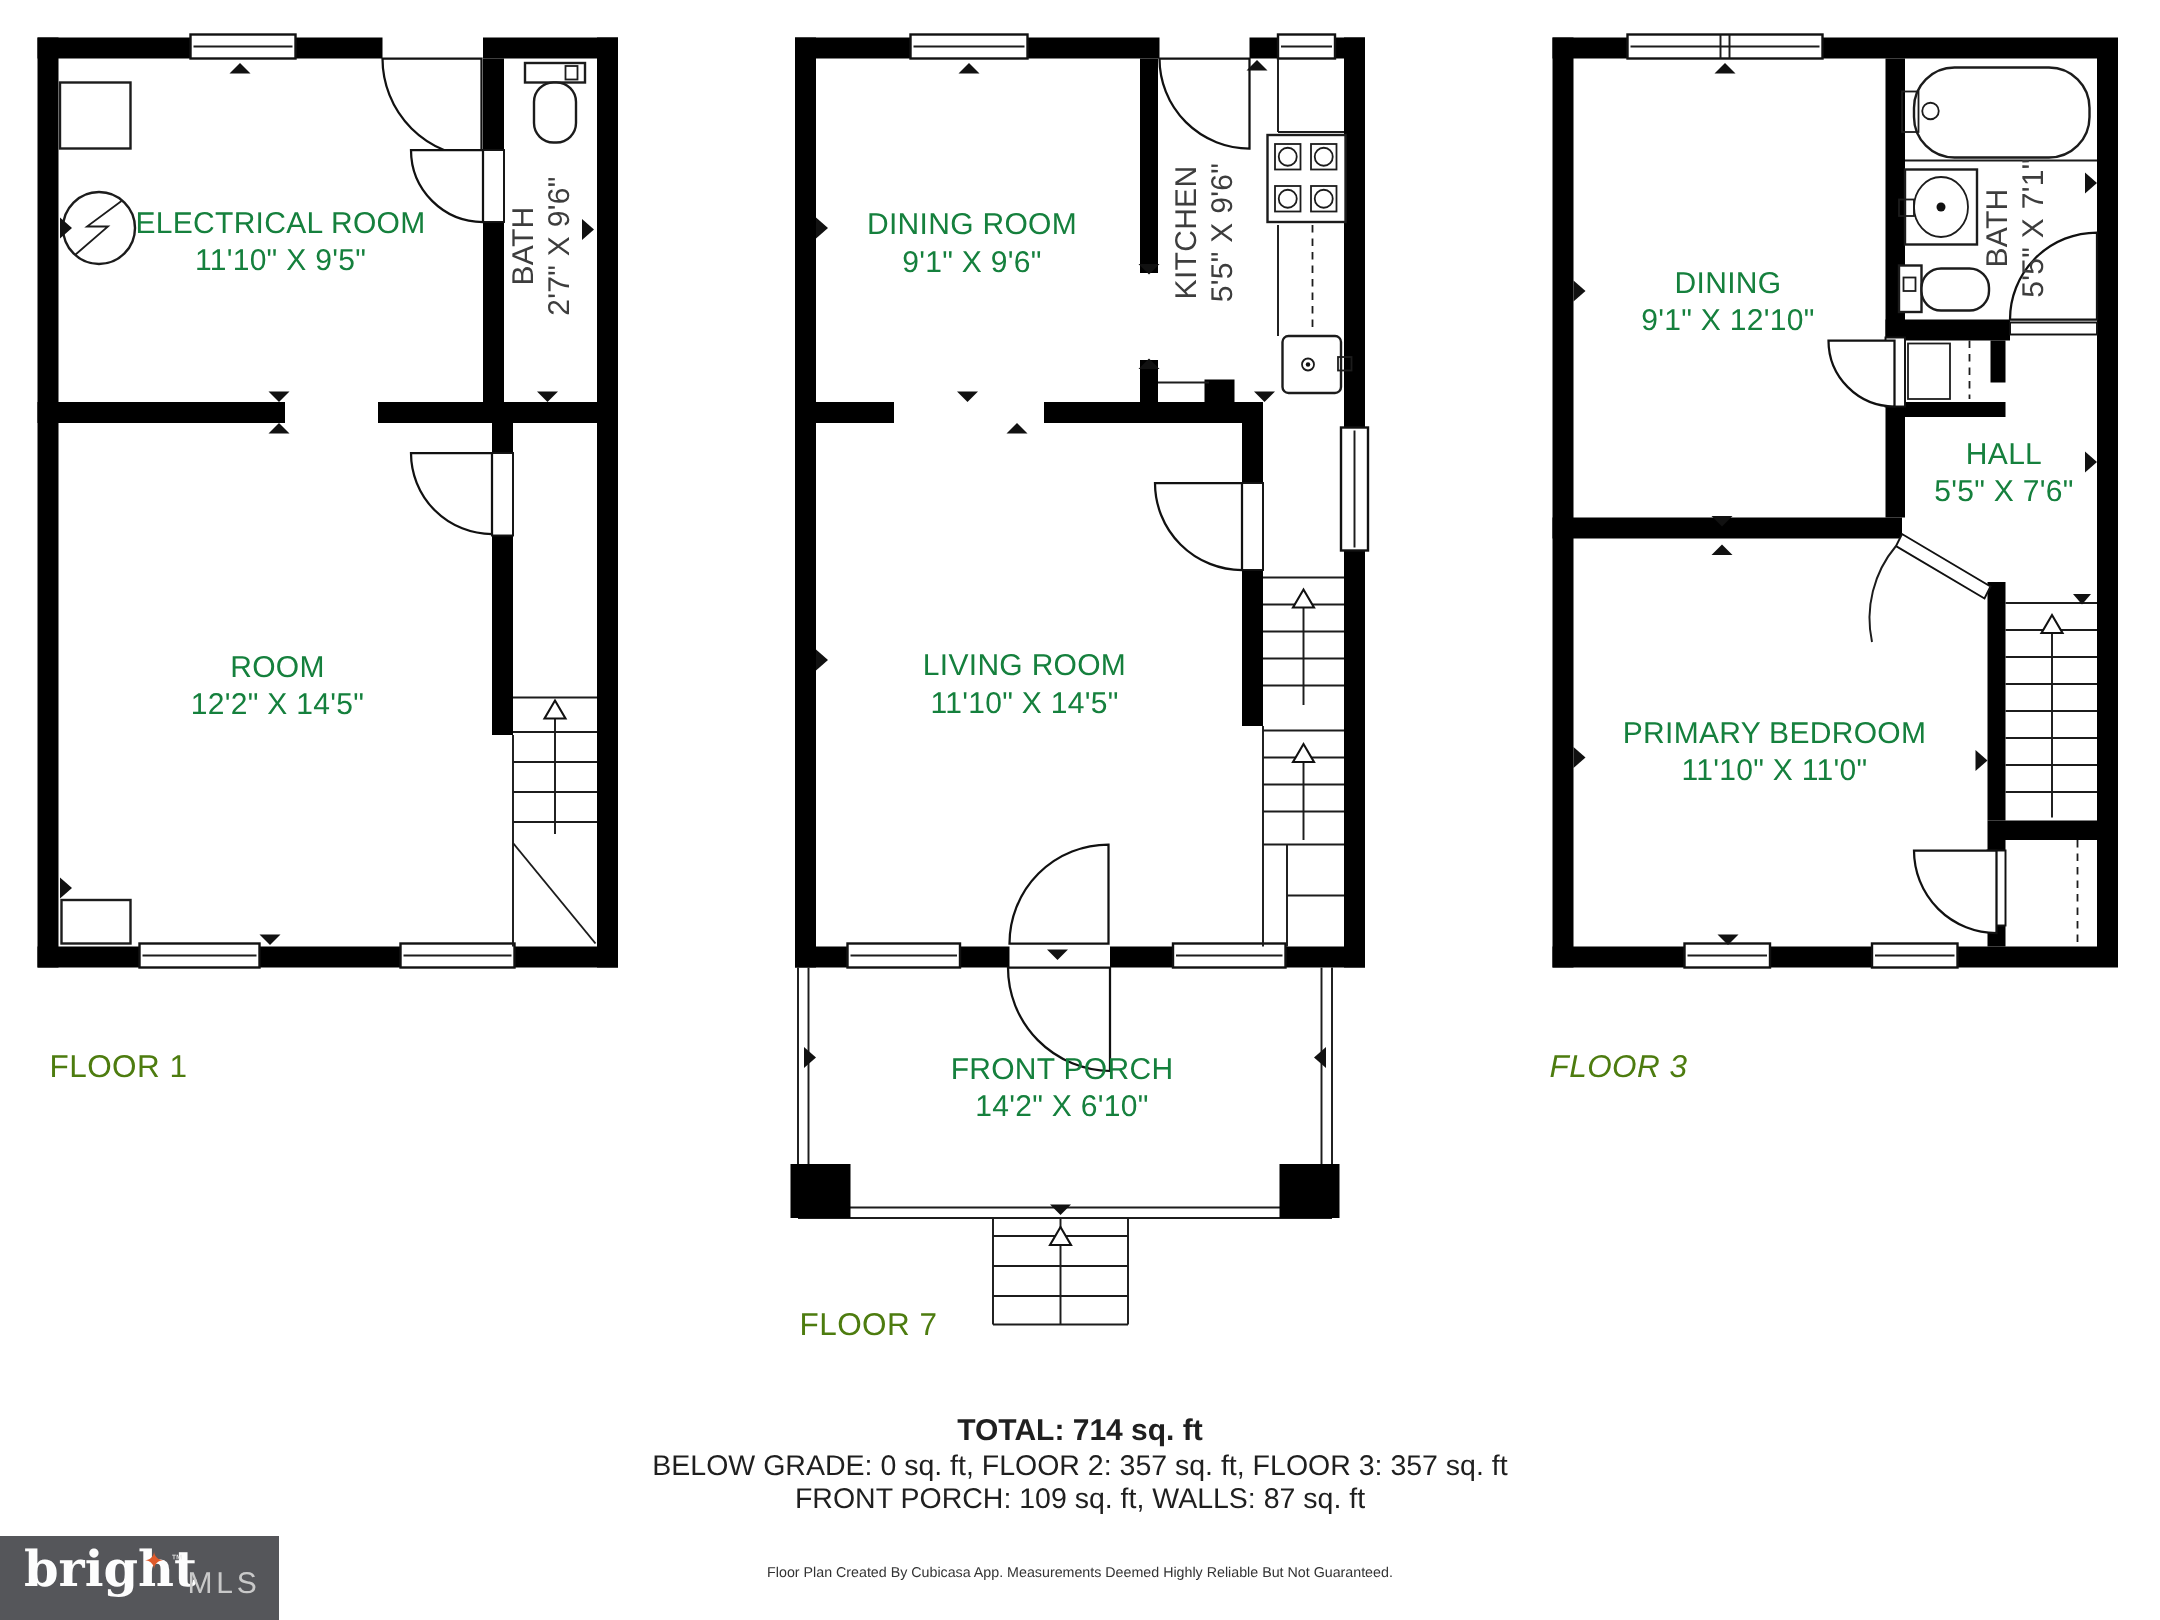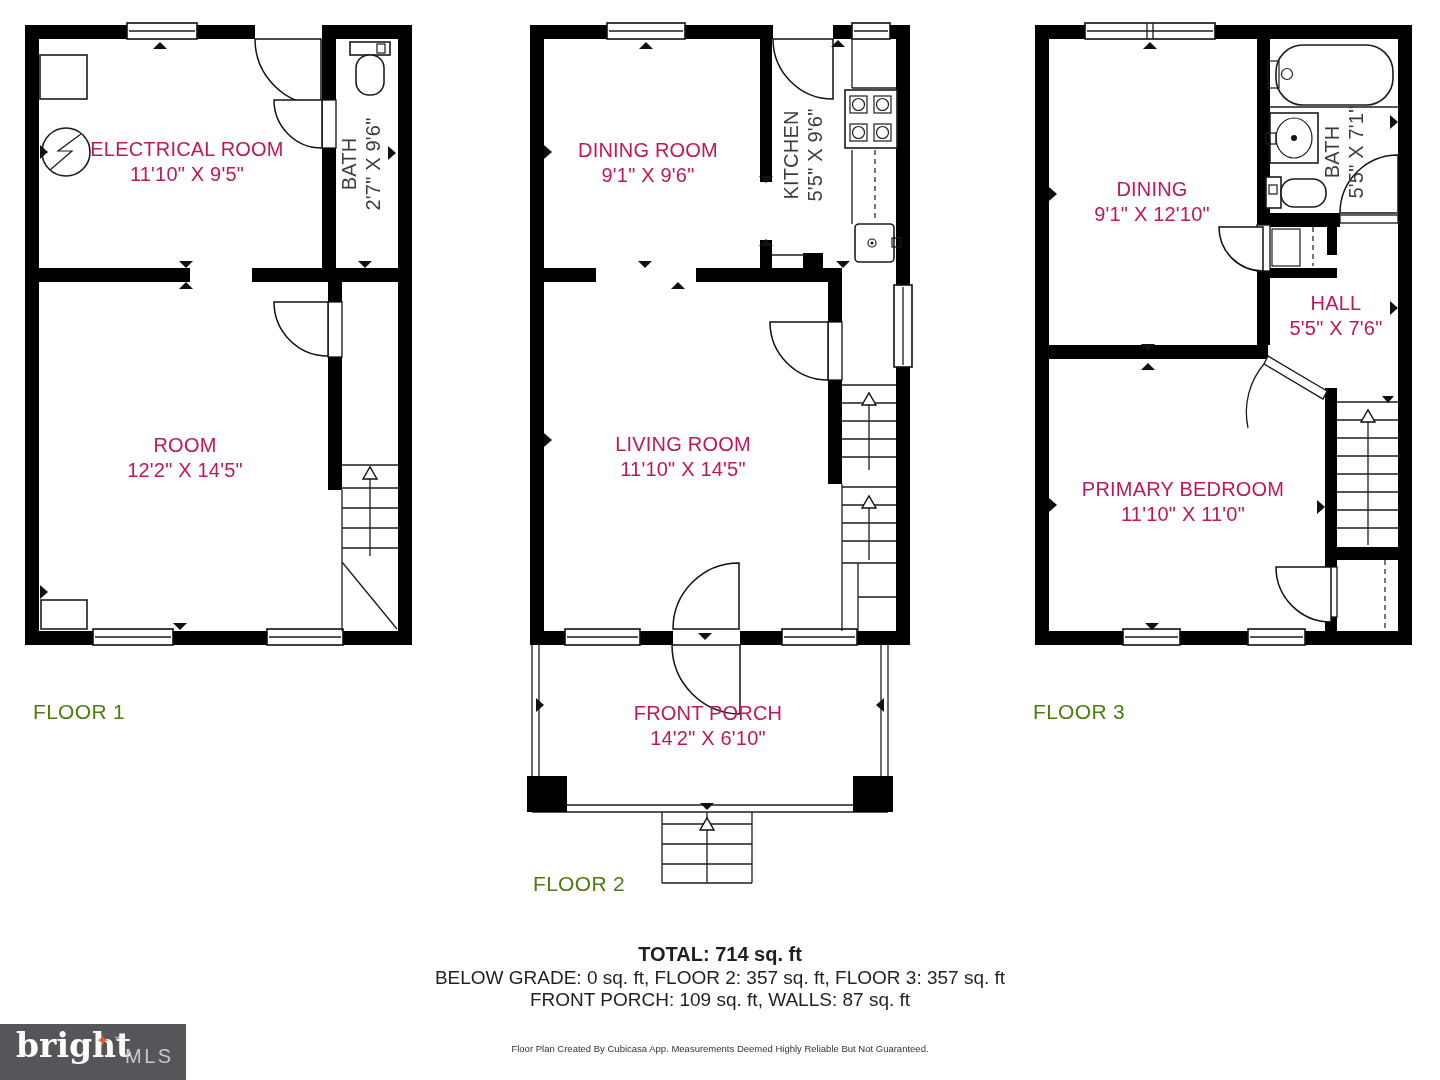--- a/index.html
+++ b/index.html
@@ -12,21 +12,21 @@
   .thin { stroke:#1c1c1c; stroke-width:1.3; fill:none; }
   .pie  { fill:#fff; stroke:#111; stroke-width:1.5; }
   .jamb { fill:#fff; stroke:#111; stroke-width:1.3; }
   .fix  { fill:#fff; stroke:#1c1c1c; stroke-width:1.6; }
   .fix2 { fill:none; stroke:#1c1c1c; stroke-width:1.2; }
   .dash { fill:none; stroke:#1c1c1c; stroke-width:1.2; stroke-dasharray:5 4; }
   .mk   { fill:#111; }
   .oarr { fill:#fff; stroke:#111; stroke-width:1.4; }
 
   .rlabel { position:absolute; transform:translate(-50%,-50%); text-align:center;
-            color:#be185d; font-size:20px; line-height:25px; letter-spacing:.2px; white-space:nowrap; }
+            color:#15803d; font-size:20px; line-height:25px; letter-spacing:.2px; white-space:nowrap; }
   .vlabel { position:absolute; transform:translate(-50%,-50%) rotate(-90deg); text-align:center;
             color:#3d3d3d; font-size:20px; line-height:24px; letter-spacing:.2px; white-space:nowrap; }
   .room-name, .room-dims { display:block; }
 
   .floor-label { position:absolute; font-size:21px; color:#4d7c0f; letter-spacing:.3px; }
 
   .summary { position:absolute; left:0; right:0; top:942px; text-align:center; color:#1f1f1f; }
   .summary .total { font-size:20px; font-weight:bold; line-height:25px; }
   .summary .sline { font-size:19px; line-height:21.5px; }
   .summary .disclaimer { font-size:9.5px; color:#333; margin-top:33px; }
@@ -373,22 +373,22 @@
 <div class="rlabel" style="left:1336px; top:316px;">
   <span class="room-name">HALL</span>
   <span class="room-dims">5'5" X 7'6"</span>
 </div>
 <div class="rlabel" style="left:1183px; top:502px;">
   <span class="room-name">PRIMARY BEDROOM</span>
   <span class="room-dims">11'10" X 11'0"</span>
 </div>
 
 <div class="floor-label" style="left:33px; top:700px;">FLOOR 1</div>
-<div class="floor-label" style="left:533px; top:872px;">FLOOR 2</div>
-<div class="floor-label" style="left:1033px; top:700px;">FLOOR 3</div>
+<div class="floor-label" style="left:533px; top:872px;">FLOOR 7</div>
+<div class="floor-label" style="left:1033px; top:700px;font-style:italic;">FLOOR 3</div>
 
 <div class="summary">
   <div class="total">TOTAL: 714 sq. ft</div>
   <div class="sline">BELOW GRADE: 0 sq. ft, FLOOR 2: 357 sq. ft, FLOOR 3: 357 sq. ft</div>
   <div class="sline">FRONT PORCH: 109 sq. ft, WALLS: 87 sq. ft</div>
   <div class="disclaimer">Floor Plan Created By Cubicasa App. Measurements Deemed Highly Reliable But Not Guaranteed.</div>
 </div>
 
 <div class="logo">
   <span class="logo-brand">bright</span>

